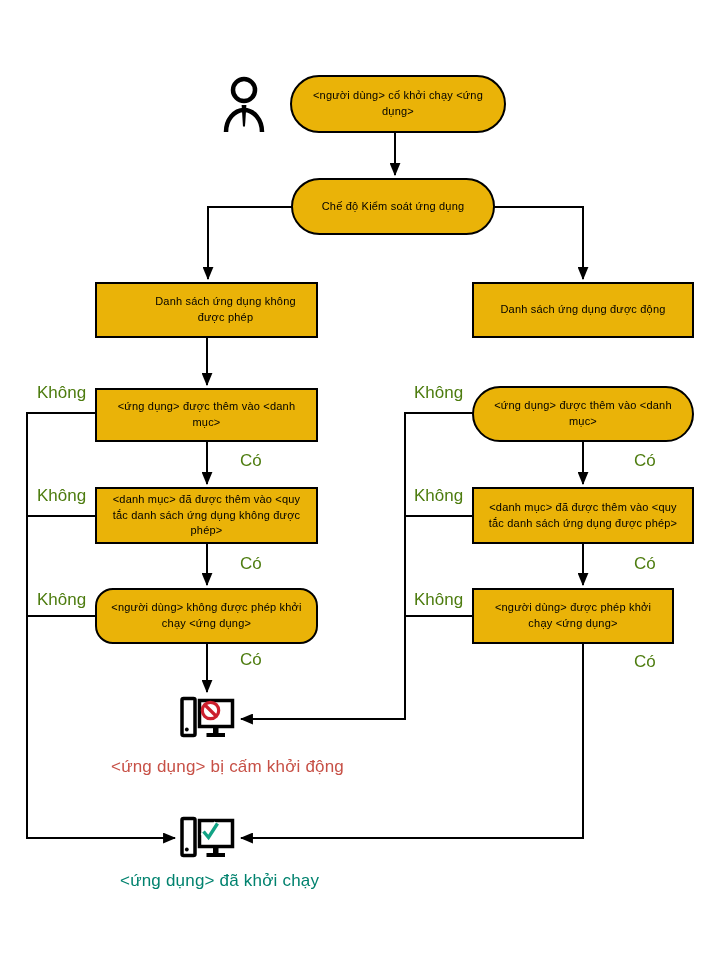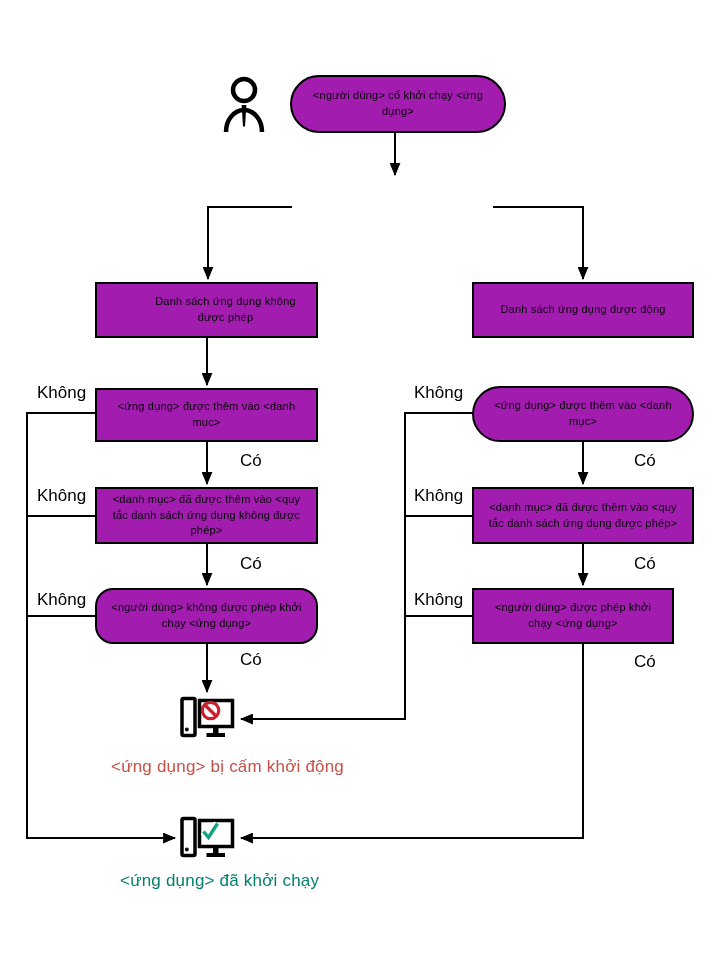--- a/index.html
+++ b/index.html
@@ -4,26 +4,26 @@
 <style>
   html,body{margin:0;padding:0;background:#ffffff;}
   #canvas{
     position:relative;width:720px;height:960px;background:#ffffff;
     font-family:"Liberation Sans",sans-serif;color:#000;overflow:hidden;
   }
   #wires{position:absolute;left:0;top:0;width:720px;height:960px;}
   .wire{fill:none;stroke:var(--line,#000);stroke-width:2;}
   .node{
     position:absolute;display:flex;align-items:center;justify-content:center;
-    text-align:center;background:#a21caf;border:2.5px solid #000;
+    text-align:center;background:#eab308;border:2.5px solid #000;
     font-size:11px;line-height:1.45;letter-spacing:.2px;padding:0 10px;box-sizing:border-box;
   }
   .pill{border-radius:30px;padding:0 16px;}
   .branch-label{
-    position:absolute;font-size:17px;color:#000000;white-space:nowrap;
+    position:absolute;font-size:17px;color:#4d7c0f;white-space:nowrap;
   }
   .result-label{position:absolute;font-size:17px;white-space:nowrap;letter-spacing:.2px;}
   .result-label.blocked{color:var(--blocked_text,#c75046);text-align:center;}
   .result-label.allowed{color:var(--allowed_text,#00826e);}
   .icon-wrap{position:absolute;}
 </style>
 </head>
 <body>
 
 <div id="canvas">
@@ -57,20 +57,23 @@
       <circle cx="22" cy="16" r="11" fill="none" stroke="#000" stroke-width="4.5"></circle>
       <path d="M4,58 A18,22 0 0 1 40,58" fill="none" stroke="#000" stroke-width="4.5"></path>
       <path d="M19.6,31 L24.4,31 L23,52.5 L21,52.5 Z" fill="#000"></path>
     </svg>
   </div>
 
   <div class="node pill" style="left:290px;top:75px;width:216px;height:58px;">
     <span>&lt;người dùng&gt; cố khởi chạy &lt;ứng dụng&gt;</span>
   </div>
 
+  <div class="node pill" style="left:291px;top:178px;width:204px;height:57px;">
+    <span>Chế độ Kiểm soát ứng dụng</span>
+  </div>
 
   <div class="node" style="left:95px;top:282px;width:223px;height:56px;padding-left:48px;">
     <span>Danh sách ứng dụng không được phép</span>
   </div>
 
   <div class="node" style="left:472px;top:282px;width:222px;height:56px;">
     <span>Danh sách ứng dụng được động</span>
   </div>
 
   <div class="node" style="left:95px;top:388px;width:223px;height:54px;">

